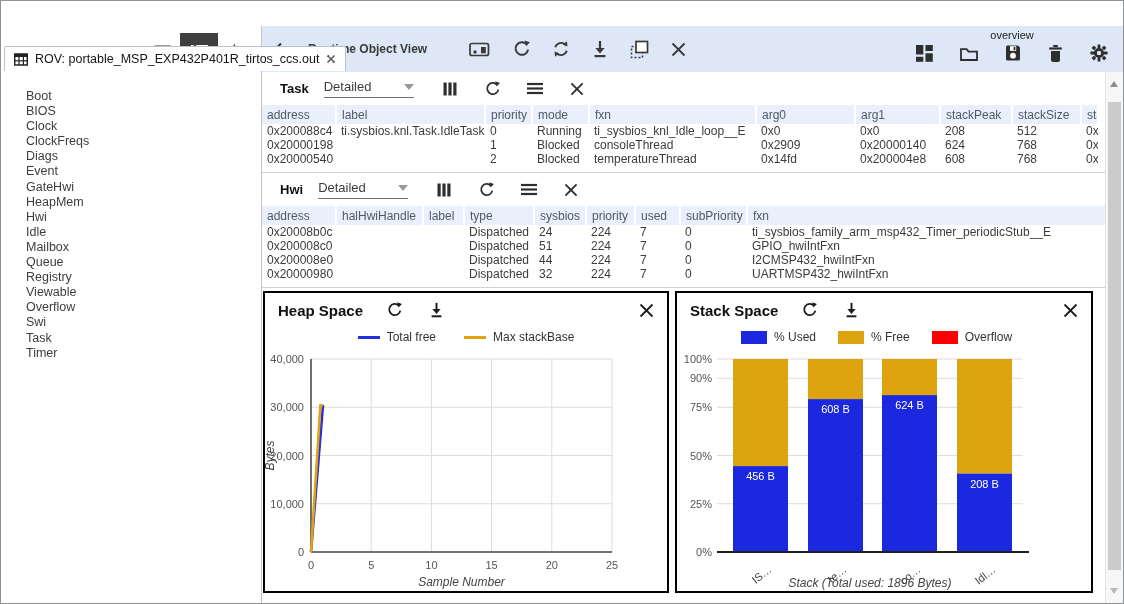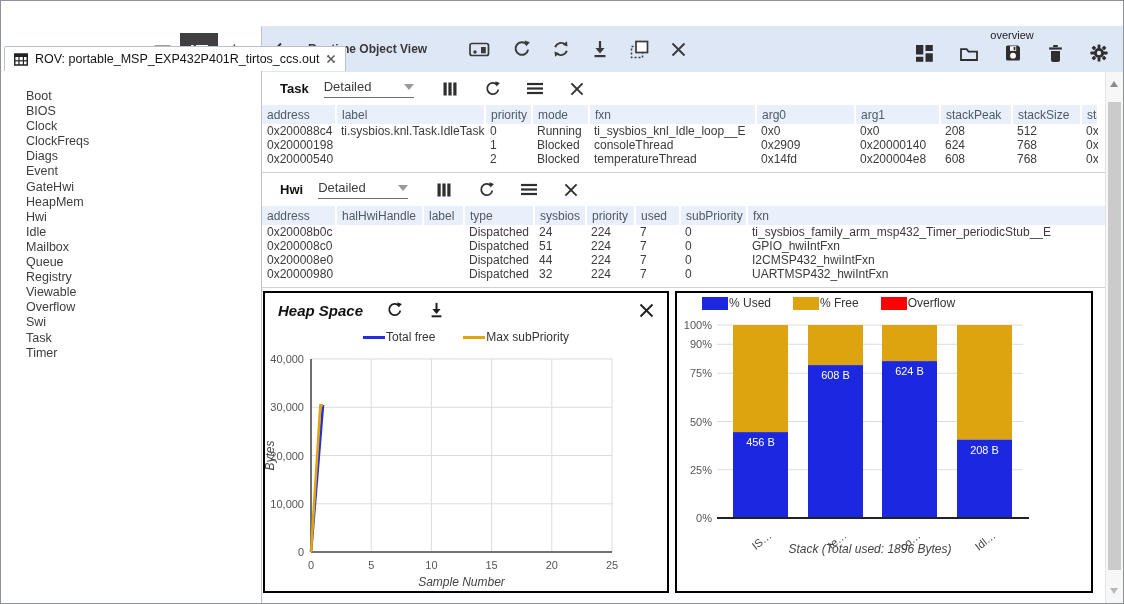--- a/index.html
+++ b/index.html
@@ -60,27 +60,27 @@
   .task-tbl th:nth-child(7){width:73px}.task-tbl th:nth-child(8){width:60px}.task-tbl th:nth-child(9){width:57px}
   .hwi-tbl th:nth-child(1){width:63px}.hwi-tbl th:nth-child(2){width:75px}.hwi-tbl th:nth-child(3){width:29px}
   .hwi-tbl th:nth-child(4){width:58px}.hwi-tbl th:nth-child(5){width:40px}.hwi-tbl th:nth-child(6){width:37px}
   .hwi-tbl th:nth-child(7){width:33px}.hwi-tbl th:nth-child(8){width:55px}.hwi-tbl th:nth-child(9){width:360px}
   
   .charts{display:flex;gap:6px;padding:3px 0 0 1px;}
   .panel{border:2px solid #000;background:#fff;}
   .heap-panel{width:402px;height:298px;}
   .stack-panel{width:414px;height:298px;}
   .panel-header{height:34px;display:flex;align-items:center;padding:0 13px;}
-  .panel-title{font-size:15px;font-weight:bold;color:#111;font-style:italic;}
+  .panel-title{font-size:15px;font-weight:bold;color:#111;}
   .panel-tools{display:flex;gap:27px;margin-left:23px;align-items:center;}
   .panel-close{margin-left:auto;}
   .legend{height:20px;display:flex;align-items:center;font-size:12px;color:#333;}
   .heap-legend{justify-content:center;gap:28px;}
-  .stack-legend{padding-left:25px;gap:22px;}
-  .lg-item{display:flex;align-items:center;gap:1px;}
+  .stack-legend{padding-left:64px;gap:22px;}
+  .lg-item{display:flex;align-items:center;gap:7px;}
   .lg-line{width:22px;height:3px;display:inline-block;}
   .lg-box{width:26px;height:13px;display:inline-block;}
   svg.chart{display:block;}
   .tick{font-size:11px;fill:#555;}
   .axis-label{font-size:12px;font-style:italic;fill:#444;}
   .bar-label{font-size:11px;fill:#fff;}
   .cat-label{font-size:11px;fill:#444;}
   .ic{display:block;}
 </style>
 </head>
@@ -483,21 +483,21 @@
               </svg>
             </button>
           </div>
           <div class="legend heap-legend" id="heap-legend">
               <span class="lg-item">
                 <span class="lg-line" style="background:#2430e0"></span>
                 <span>Total free</span>
               </span>
               <span class="lg-item">
                 <span class="lg-line" style="background:#e0a50e"></span>
-                <span>Max subPriority</span>
+                <span>Max stackBase</span>
               </span>
             </div>
           <svg class="chart" id="heap-svg" width="398" height="244">
               <line x1="46" y1="205" x2="347" y2="205" stroke="#dcdcdc"></line>
               <text class="tick" x="39" y="209" text-anchor="end">0</text>
               <line x1="46" y1="156.75" x2="347" y2="156.75" stroke="#dcdcdc"></line>
               <text class="tick" x="39" y="160.75" text-anchor="end">10,000</text>
               <line x1="46" y1="108.5" x2="347" y2="108.5" stroke="#dcdcdc"></line>
               <text class="tick" x="39" y="112.5" text-anchor="end">20,000</text>
               <line x1="46" y1="60.25" x2="347" y2="60.25" stroke="#dcdcdc"></line>
@@ -518,20 +518,44 @@
               <line x1="46" y1="12" x2="46" y2="205" stroke="#4a4a4a" stroke-width="1.6"></line>
               <line x1="46" y1="205" x2="347" y2="205" stroke="#4a4a4a" stroke-width="1.6"></line>
               <polyline points="46.0,205.0 58.0,58.0" fill="none" stroke="#2430e0" stroke-width="2.6"></polyline>
               <polyline points="46.0,205.0 55.4,58.3 58.0,58.3" fill="none" stroke="#e0a50e" stroke-width="2.6"></polyline>
               <text class="axis-label" x="196.5" y="239" text-anchor="middle">Sample Number</text>
               <text class="axis-label" text-anchor="middle" transform="translate(9 108.5) rotate(-90)">Bytes</text>
             </svg>
         </div>
 
         <div class="panel stack-panel">
+          <div class="panel-header">
+            <span class="panel-title">Stack Space</span>
+            <span class="panel-tools">
+              <button class="icon-btn">
+                <svg class="ic" width="16" height="16" viewBox="0 0 18 18">
+                  <path d="M14.6,4.3 A6.3,6.3 0 1 0 16.1,9.6" fill="none" stroke="#1c1c1c" stroke-width="2"></path>
+                  <polygon points="12.6,0.4 17.9,2.2 14.2,6.3" fill="#1c1c1c"></polygon>
+                </svg>
+              </button>
+              <button class="icon-btn">
+                <svg class="ic" width="15" height="16" viewBox="0 0 16 18">
+                  <line x1="8" y1="1" x2="8" y2="9.5" stroke="#1c1c1c" stroke-width="2.2"></line>
+                  <polygon points="3.4,8 12.6,8 8,13.5" fill="#1c1c1c"></polygon>
+                  <rect x="2.5" y="15" width="11" height="2.2" fill="#1c1c1c"></rect>
+                </svg>
+              </button>
+            </span>
+            <button class="icon-btn panel-close">
+              <svg class="ic" width="15" height="15" viewBox="0 0 15 15">
+                <line x1="1.5" y1="1.5" x2="13.5" y2="13.5" stroke="#1c1c1c" stroke-width="1.8"></line>
+                  <line x1="13.5" y1="1.5" x2="1.5" y2="13.5" stroke="#1c1c1c" stroke-width="1.8"></line>
+              </svg>
+            </button>
+          </div>
           <div class="legend stack-legend" id="stack-legend">
               <span class="lg-item">
                 <span class="lg-box" style="background:#1b28e0"></span>
                 <span>% Used</span>
               </span>
               <span class="lg-item">
                 <span class="lg-box" style="background:#dda40f"></span>
                 <span>% Free</span>
               </span>
               <span class="lg-item">

